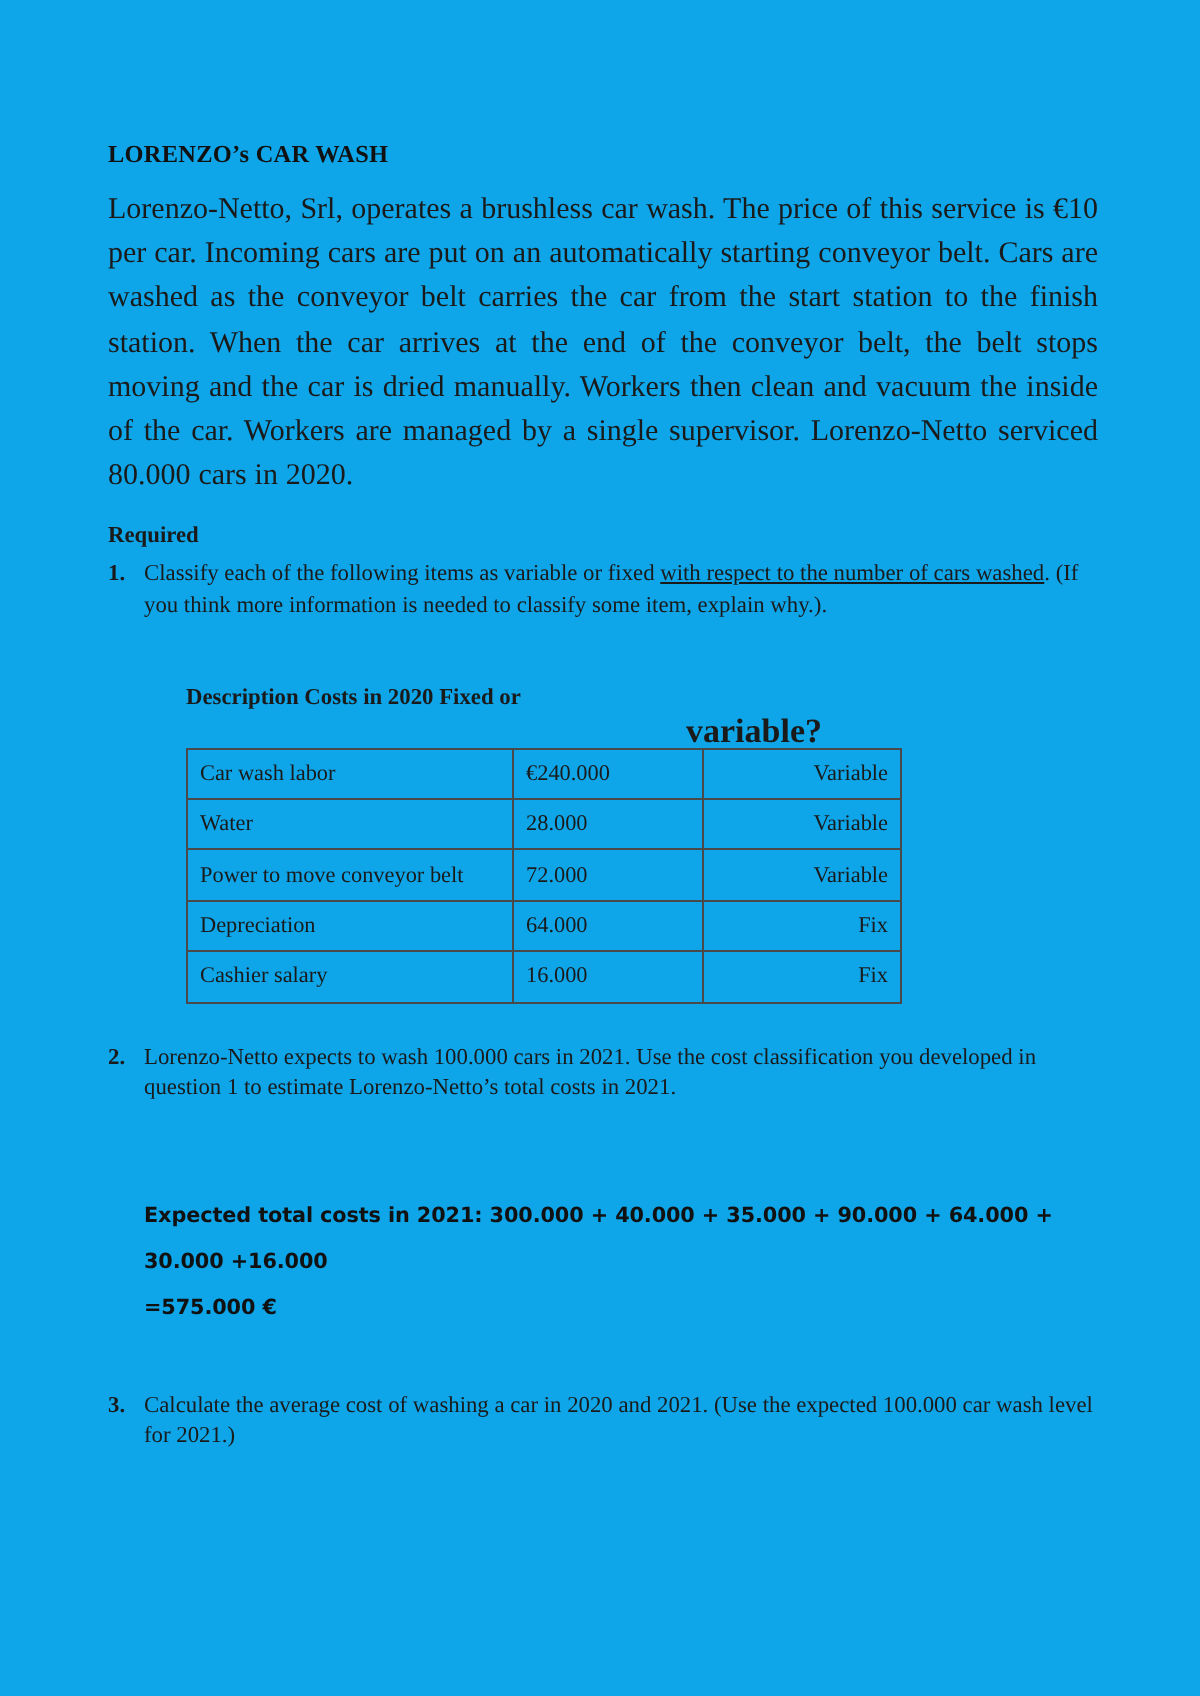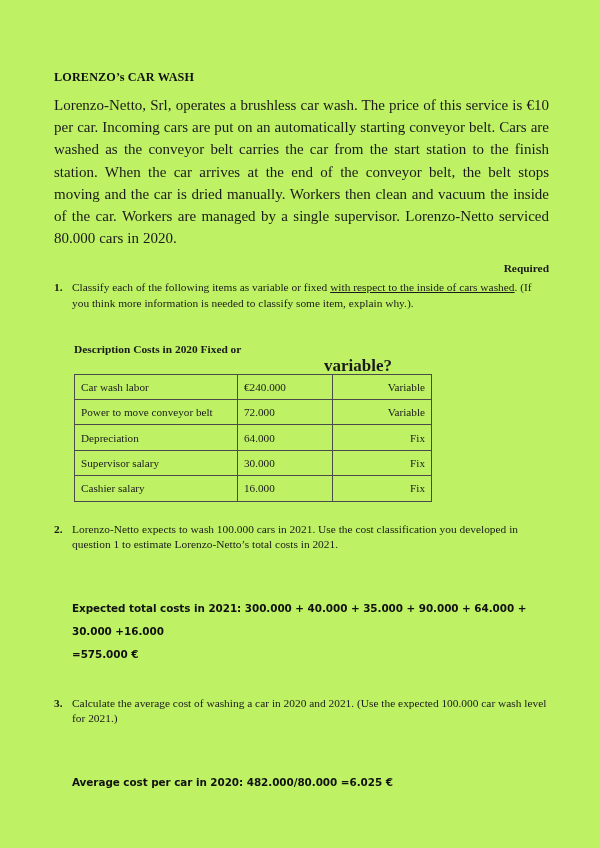--- a/index.html
+++ b/index.html
@@ -16,21 +16,21 @@
     color: #1a1a1a;
     -webkit-font-smoothing: antialiased;
   }
 
   .page {
     position: absolute;
     left: 0;
     top: 0;
     width: 600px;
     height: 848px;
-    background: #bef264;
+    background: #0ea5e9;
   }
 
   .content {
     position: absolute;
     left: 54px;
     top: 70px;
     width: 495px;
   }
 
   
@@ -53,21 +53,20 @@
     color: #1a1a1a;
     word-spacing: 0.2px;
   }
 
   
   .required-heading {
     font-weight: bold;
     font-size: 11.4px;
     margin: 12px 0 4px 0;
     line-height: 15px;
-    text-align: right;
   }
 
   
   .q {
     position: relative;
     padding-left: 18px;
     font-size: 11.4px;
     line-height: 15.6px;
     margin: 0;
     text-align: left;
@@ -79,21 +78,21 @@
     font-weight: bold;
     font-size: 11.4px;
   }
   .q .u {
     text-decoration: underline;
   }
 
   
   .table-block {
     margin-top: 30px;
-    margin-left: 20px;
+    margin-left: 39px;
     width: 318px;
   }
   .table-caption-row {
     position: relative;
     height: 32px;
   }
   .table-caption {
     font-weight: bold;
     font-size: 11.4px;
     line-height: 15px;
@@ -151,52 +150,52 @@
 <div class="page">
   <div class="content">
 
     <h1 class="doc-title">LORENZO’s CAR WASH</h1>
 
     <p class="intro">Lorenzo-Netto, Srl, operates a brushless car wash. The price of this service is €10 per car. Incoming cars are put on an automatically starting conveyor belt. Cars are washed as the conveyor belt carries the car from the start station to the finish station. When the car arrives at the end of the conveyor belt, the belt stops moving and the car is dried manually. Workers then clean and vacuum the inside of the car. Workers are managed by a single supervisor. Lorenzo-Netto serviced 80.000 cars in 2020.</p>
 
     <div class="required-heading">Required</div>
 
     <div class="q">
-      <span class="num">1.</span><span>Classify each of the following items as variable or fixed </span><span class="u">with respect to the inside of cars washed</span><span>. (If you think more information is needed to classify some item, explain why.).</span>
+      <span class="num">1.</span><span>Classify each of the following items as variable or fixed </span><span class="u">with respect to the number of cars washed</span><span>. (If you think more information is needed to classify some item, explain why.).</span>
     </div>
 
     <div class="table-block">
       <div class="table-caption-row">
         <div class="table-caption">Description Costs in 2020 Fixed or</div>
         <div class="table-caption2">variable?</div>
       </div>
 
       <table class="costs">
         <tbody>
           <tr>
             <td class="c-desc">Car wash labor</td>
             <td class="c-amt">€240.000</td>
             <td class="c-type">Variable</td>
           </tr>
           <tr>
+            <td class="c-desc">Water</td>
+            <td class="c-amt">28.000</td>
+            <td class="c-type">Variable</td>
+          </tr>
+          <tr>
             <td class="c-desc">Power to move conveyor belt</td>
             <td class="c-amt">72.000</td>
             <td class="c-type">Variable</td>
           </tr>
           <tr>
             <td class="c-desc">Depreciation</td>
             <td class="c-amt">64.000</td>
             <td class="c-type">Fix</td>
           </tr>
           <tr>
-            <td class="c-desc">Supervisor salary</td>
-            <td class="c-amt">30.000</td>
-            <td class="c-type">Fix</td>
-          </tr>
-          <tr>
             <td class="c-desc">Cashier salary</td>
             <td class="c-amt">16.000</td>
             <td class="c-type">Fix</td>
           </tr>
         </tbody>
       </table>
     </div>
 
     <div class="sp-a"></div>
 
@@ -212,18 +211,15 @@
     </div>
 
     <div class="sp-c"></div>
 
     <div class="q">
       <span class="num">3.</span><span>Calculate the average cost of washing a car in 2020 and 2021. (Use the expected 100.000 car wash level for 2021.)</span>
     </div>
 
     <div class="sp-b"></div>
 
-    <div class="answer">
-      <div>Average cost per car in 2020: 482.000/80.000 =6.025 €</div>
-    </div>
 
   </div>
 </div>
 
 </body></html>

